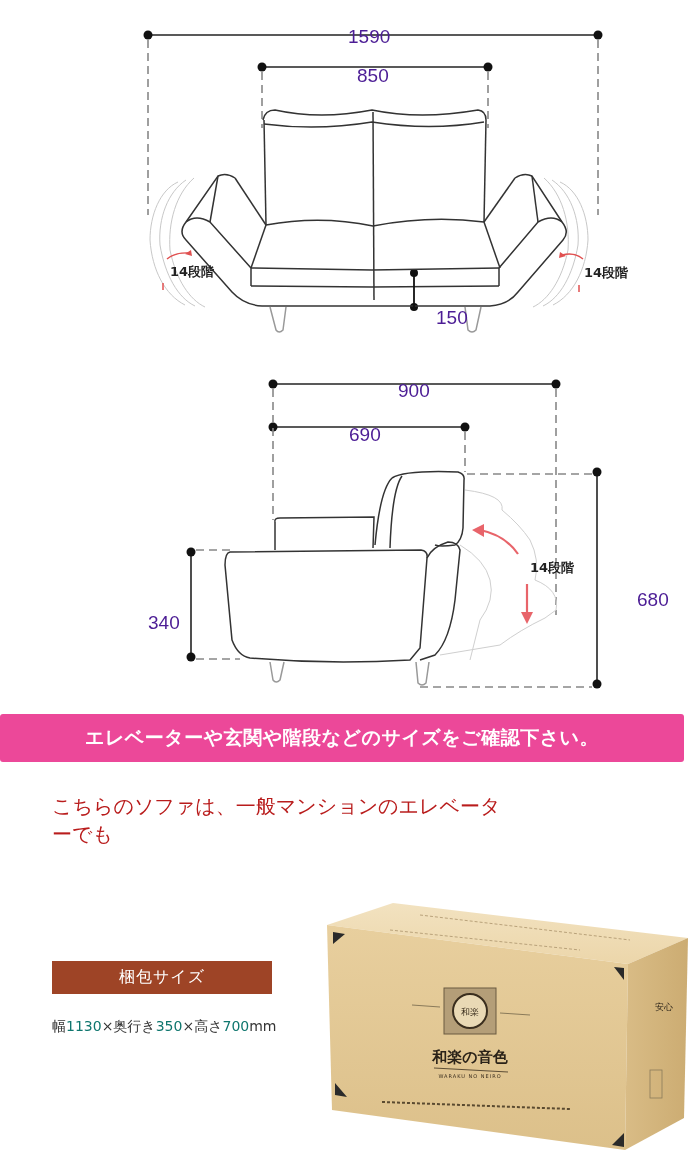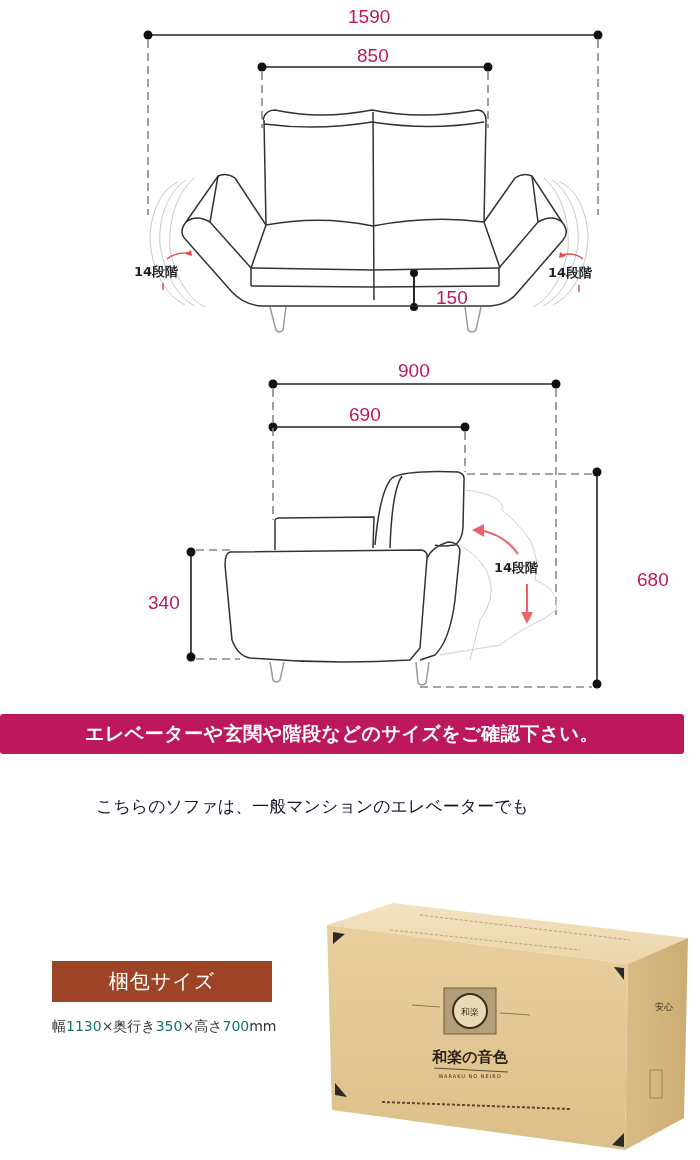--- a/index.html
+++ b/index.html
@@ -1,22 +1,22 @@
 <!DOCTYPE html>
 <html><head>
 <meta charset="utf-8">
 <style>
   html,body{margin:0;padding:0;background:#fff;}
   body{width:700px;height:1160px;position:relative;overflow:hidden;font-family:"DejaVu Sans","Liberation Sans",sans-serif;color:#333;}
   .abs{position:absolute;}
-  .dim{font-family:"Liberation Sans","DejaVu Sans",sans-serif;font-size:19px;color:#be185d;letter-spacing:0px;}
-  .steps{font-family:"DejaVu Sans",sans-serif;font-weight:bold;font-size:13px;color:#222;}
-  .banner{left:0;top:714px;width:684px;height:40px;background:#be185d;border-radius:3px;color:#fff;font-size:19px;font-weight:bold;display:flex;align-items:center;justify-content:center;letter-spacing:0.5px;}
-  .para{left:52px;top:792px;width:460px;font-size:17px;line-height:28px;color:#0f172a;margin-left:44px;}
-  .pack-label{left:52px;top:961px;width:220px;height:41px;background:#9e4426;color:#fff;font-size:20px;display:flex;align-items:center;justify-content:center;letter-spacing:1px;}
+  .dim{font-family:"Liberation Sans","DejaVu Sans",sans-serif;font-size:19px;color:#4c1d95;letter-spacing:0px;margin-top:20px;}
+  .steps{font-family:"DejaVu Sans",sans-serif;font-weight:bold;font-size:13px;color:#222;margin-left:36px;}
+  .banner{left:0;top:714px;width:684px;height:48px;background:#ec4899;border-radius:3px;color:#fff;font-size:19px;font-weight:bold;display:flex;align-items:center;justify-content:center;letter-spacing:0.5px;}
+  .para{left:52px;top:792px;width:460px;font-size:20px;line-height:28px;color:#b91c1c;}
+  .pack-label{left:52px;top:961px;width:220px;height:33px;background:#9e4426;color:#fff;font-size:16px;display:flex;align-items:center;justify-content:center;letter-spacing:1px;}
   .pack-dims{left:52px;top:1018px;font-size:14px;color:#333;white-space:nowrap;}
   .pack-dims .num{color:#0f766e;}
   svg{position:absolute;left:0;top:0;}
 </style>
 </head>
 <body>
 
 <svg width="700" height="700">
   <g stroke="#222" stroke-width="1.6" fill="none">
 

